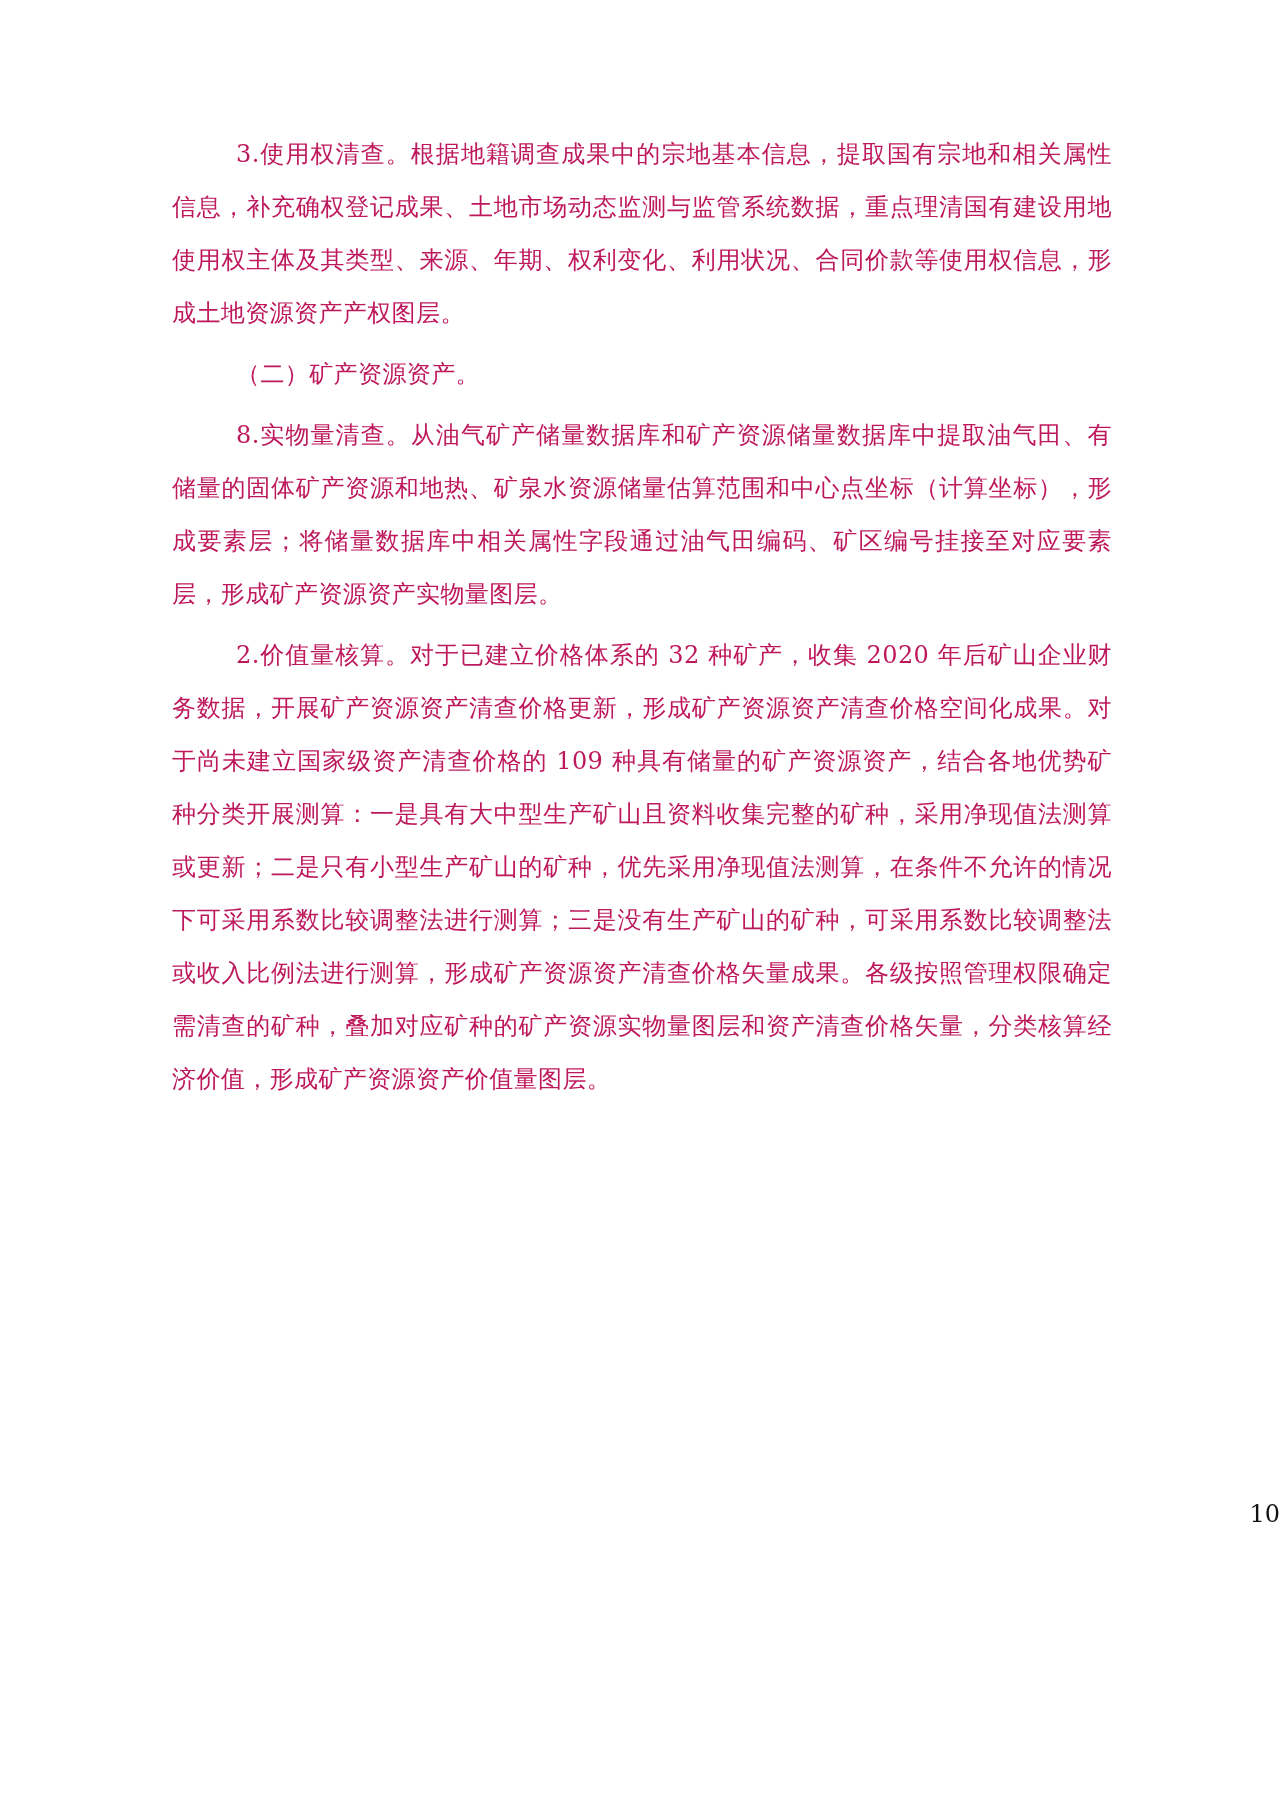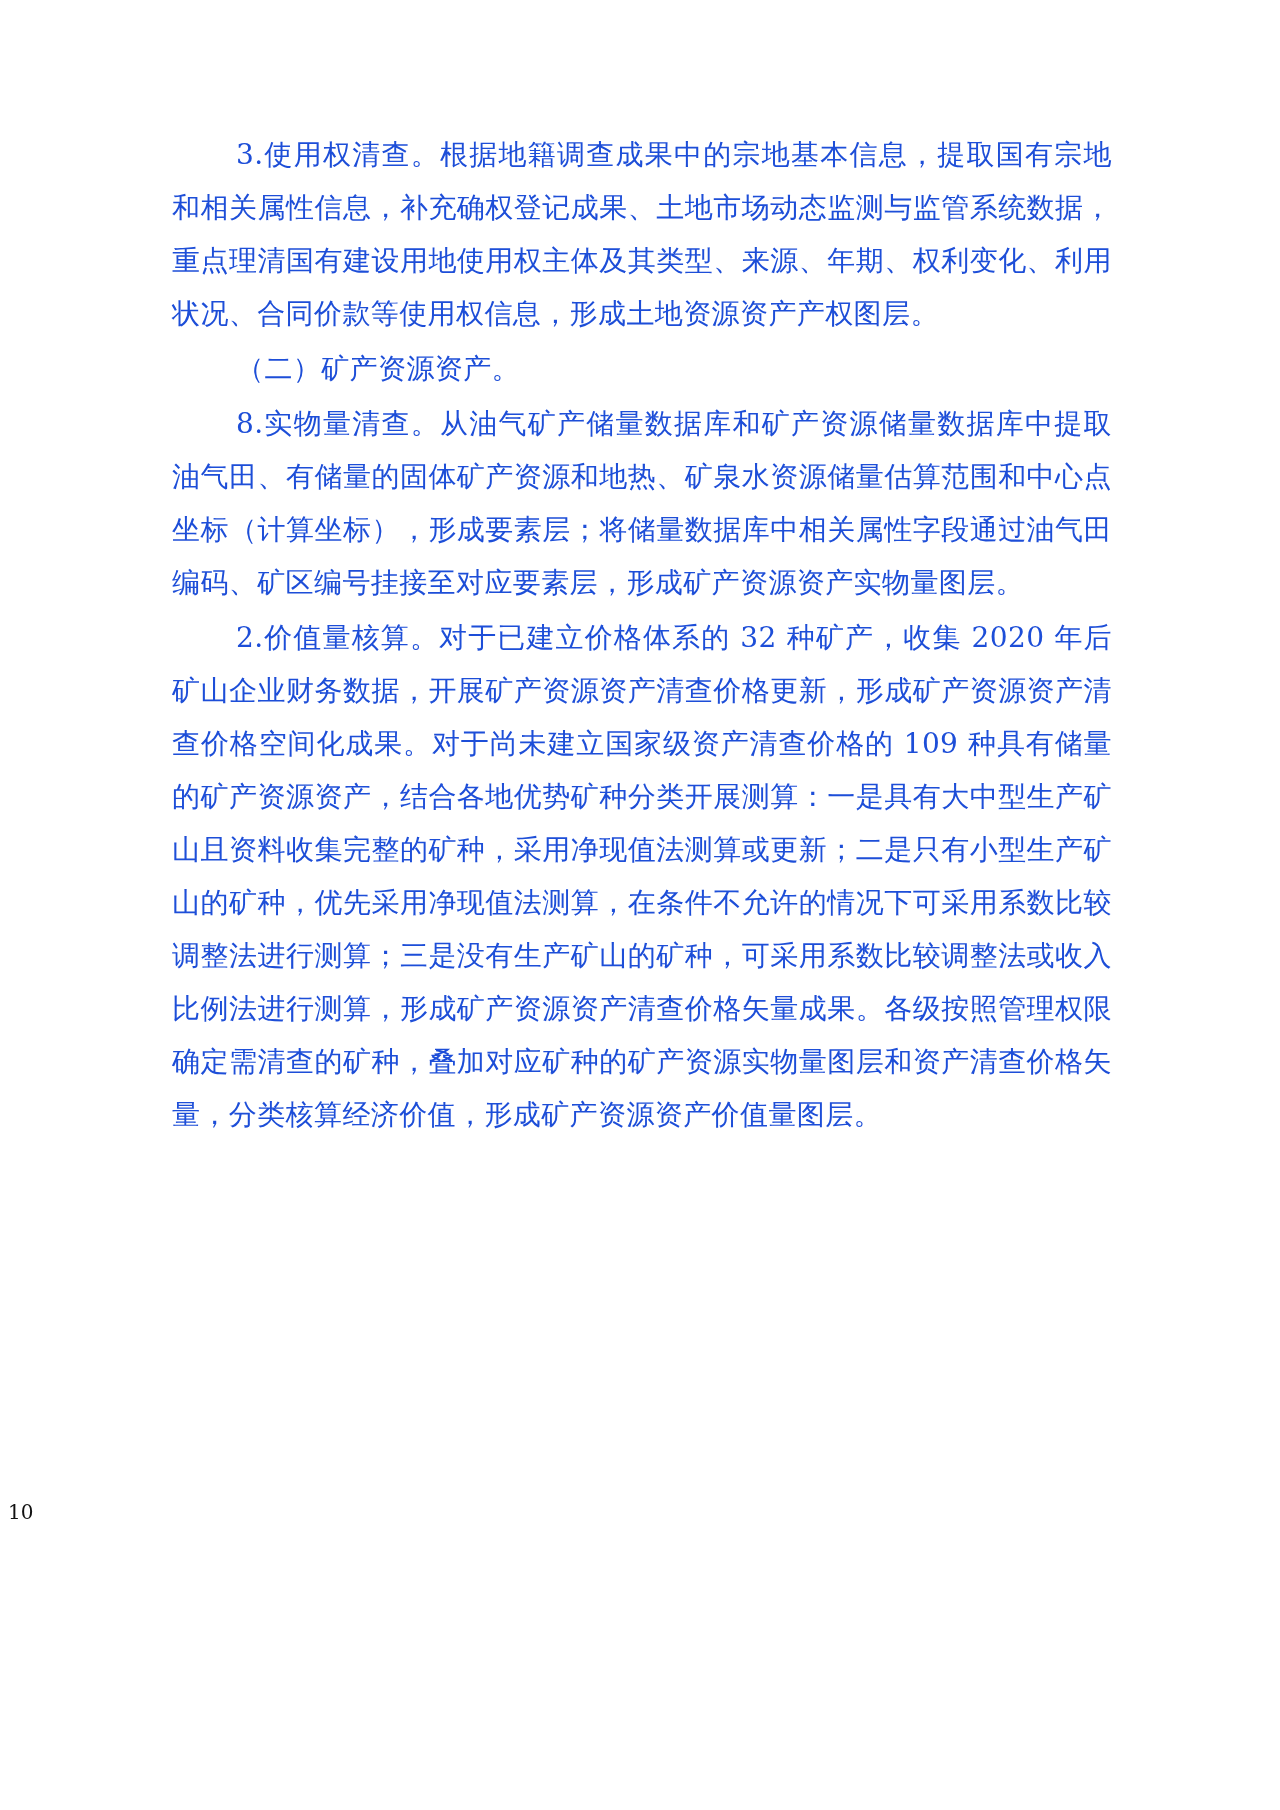--- a/index.html
+++ b/index.html
@@ -18,40 +18,40 @@
     overflow: hidden;
   }
   .content {
     position: absolute;
     left: 172px;
     top: 128px;
     width: 940px;
   }
   .para {
     font-family: "DejaVu Serif", serif;
-    font-size: 28px;
+    font-size: 24px;
     line-height: 53px;
     text-align: justify;
     text-justify: inter-ideograph;
     text-indent: 64px;
     margin: 0 0 0 0;
     letter-spacing: 0.4px;
-    color: #1d4ed8;
+    color: #be185d;
   }
   .para + .para {
-    margin-top: 2px;
+    margin-top: 8px;
   }
   .page-number {
     position: absolute;
-    left: 8px;
+    left: 16px;
     right: 0;
     top: 1500px;
-    text-align: left;
+    text-align: right;
     font-family: "DejaVu Serif", serif;
-    font-size: 20px;
+    font-size: 24px;
     color: #111111;
   }
 </style>
 </head>
 <body>
 
 <div class="page">
   <div class="content">
     <p class="para">3.使用权清查。根据地籍调查成果中的宗地基本信息，提取国有宗地和相关属性信息，补充确权登记成果、土地市场动态监测与监管系统数据，重点理清国有建设用地使用权主体及其类型、来源、年期、权利变化、利用状况、合同价款等使用权信息，形成土地资源资产产权图层。</p>
     <p class="para">（二）矿产资源资产。</p>

